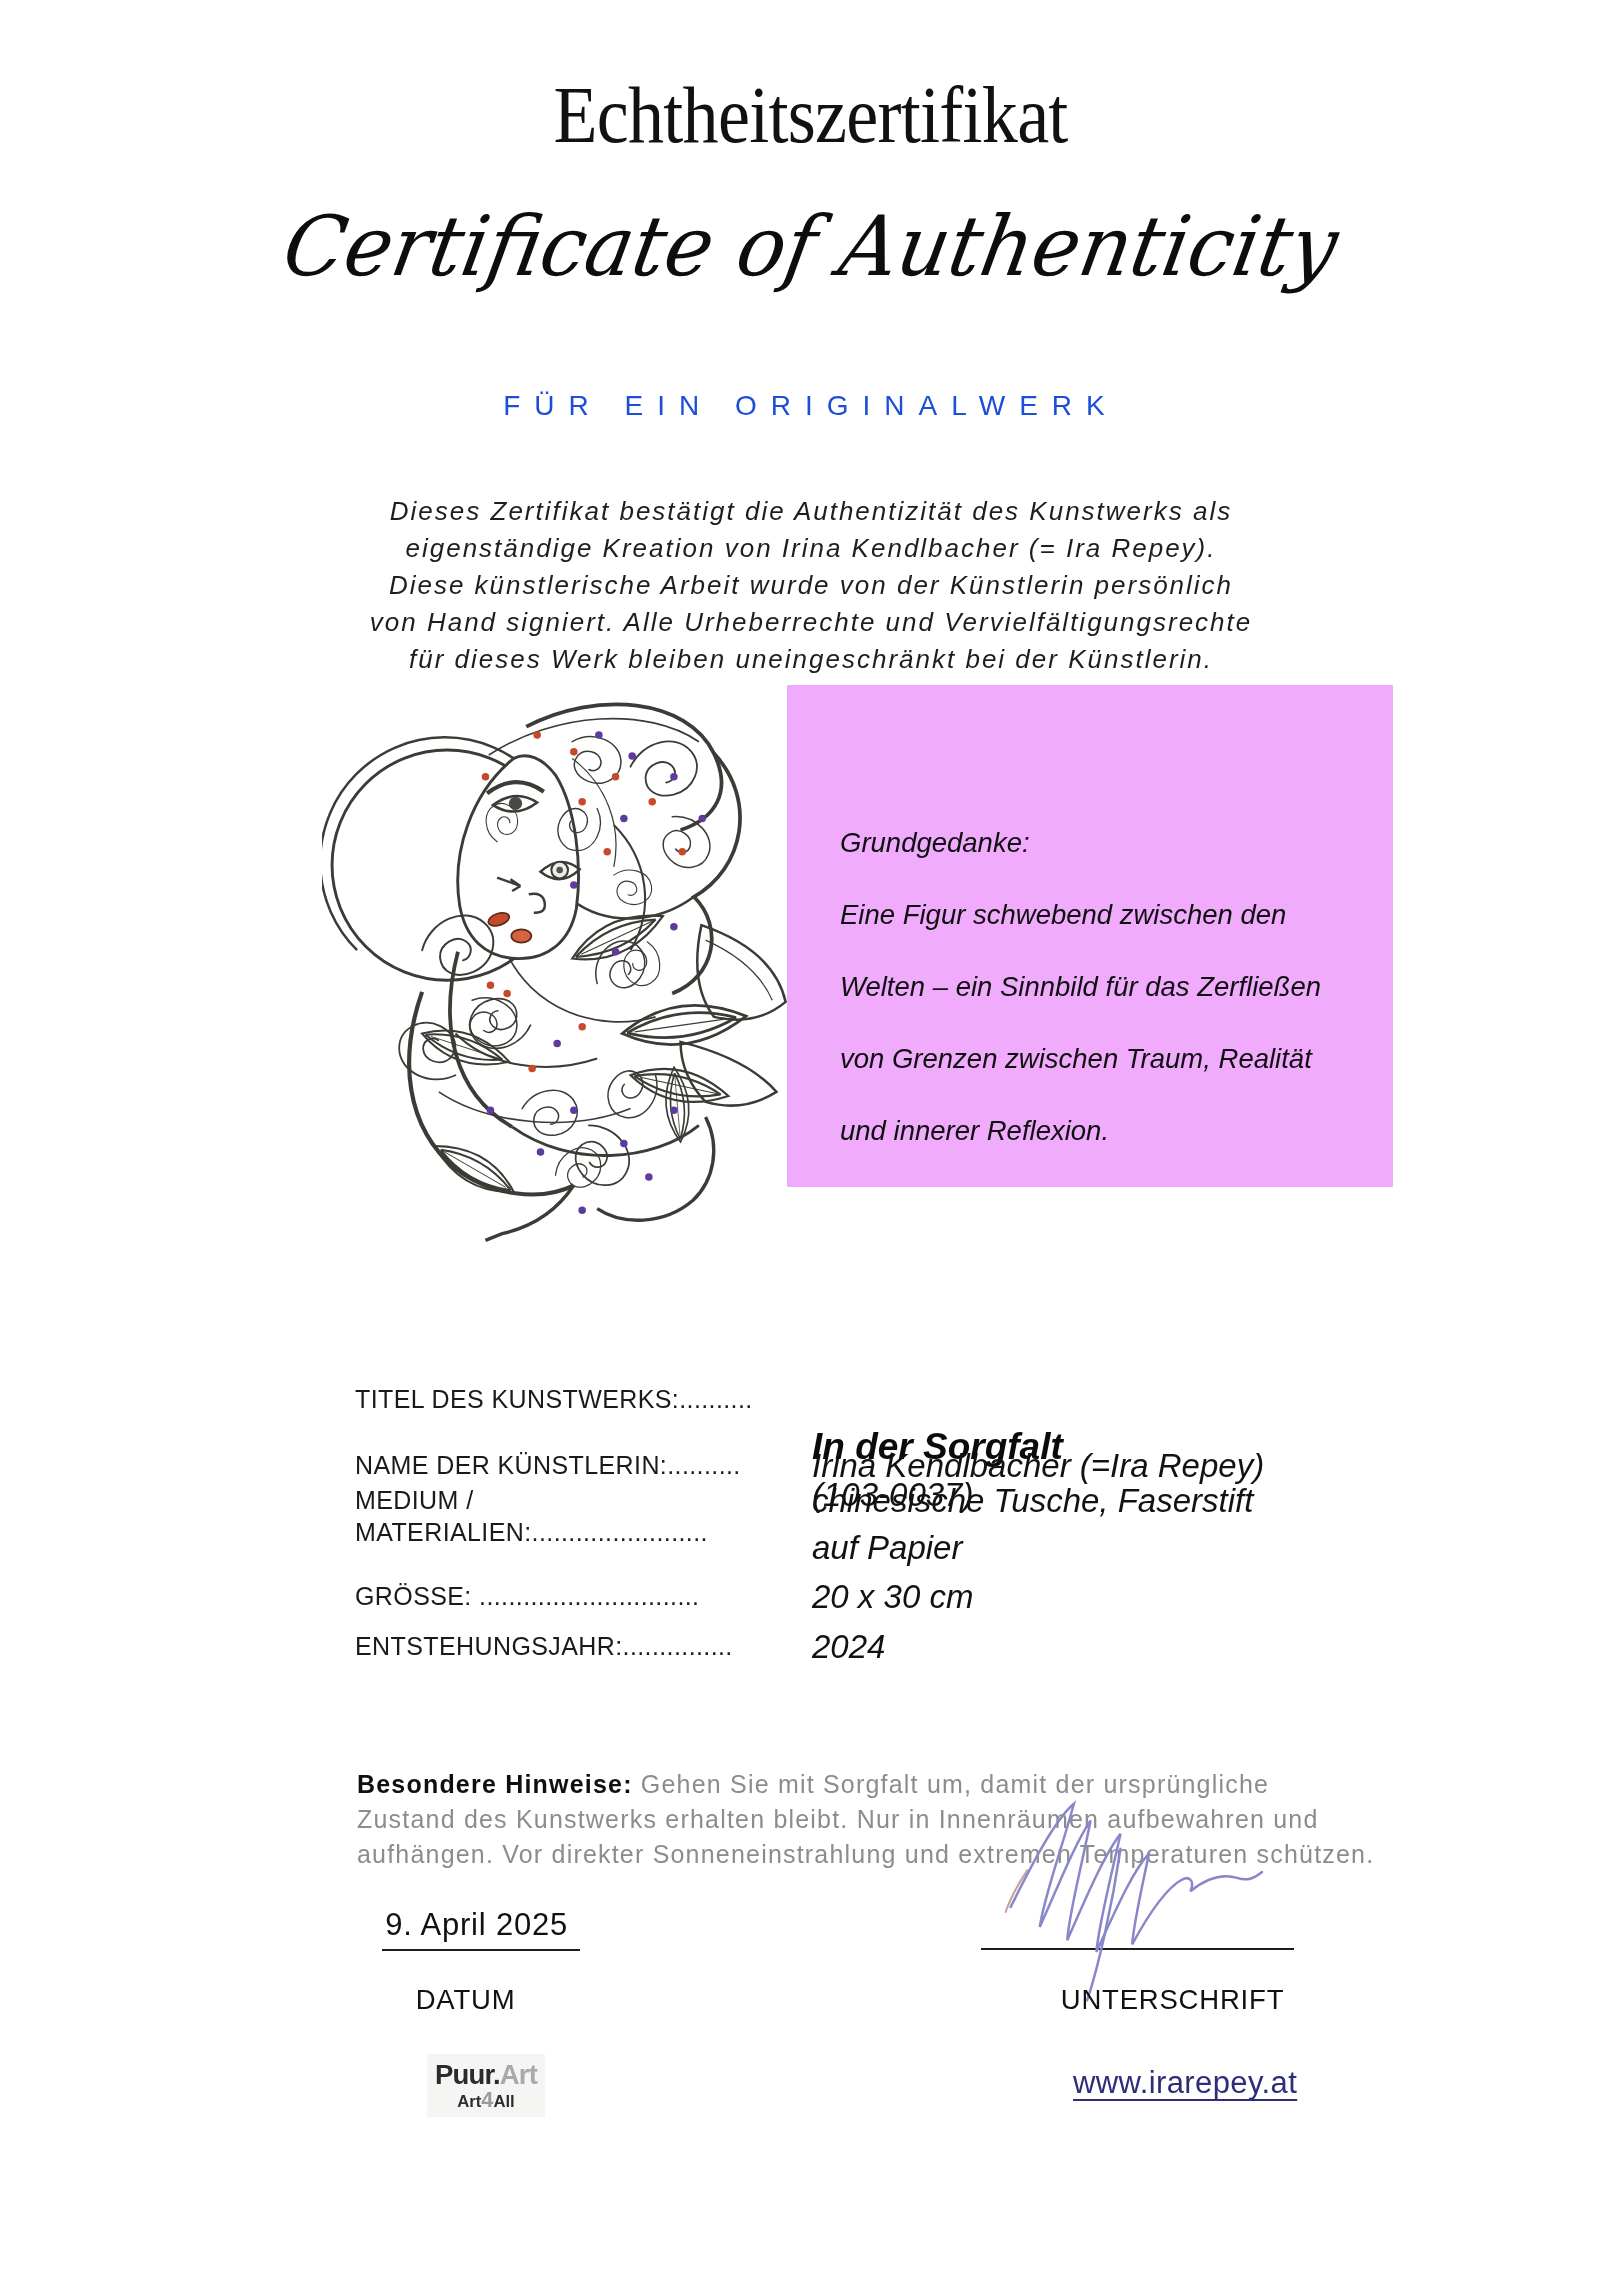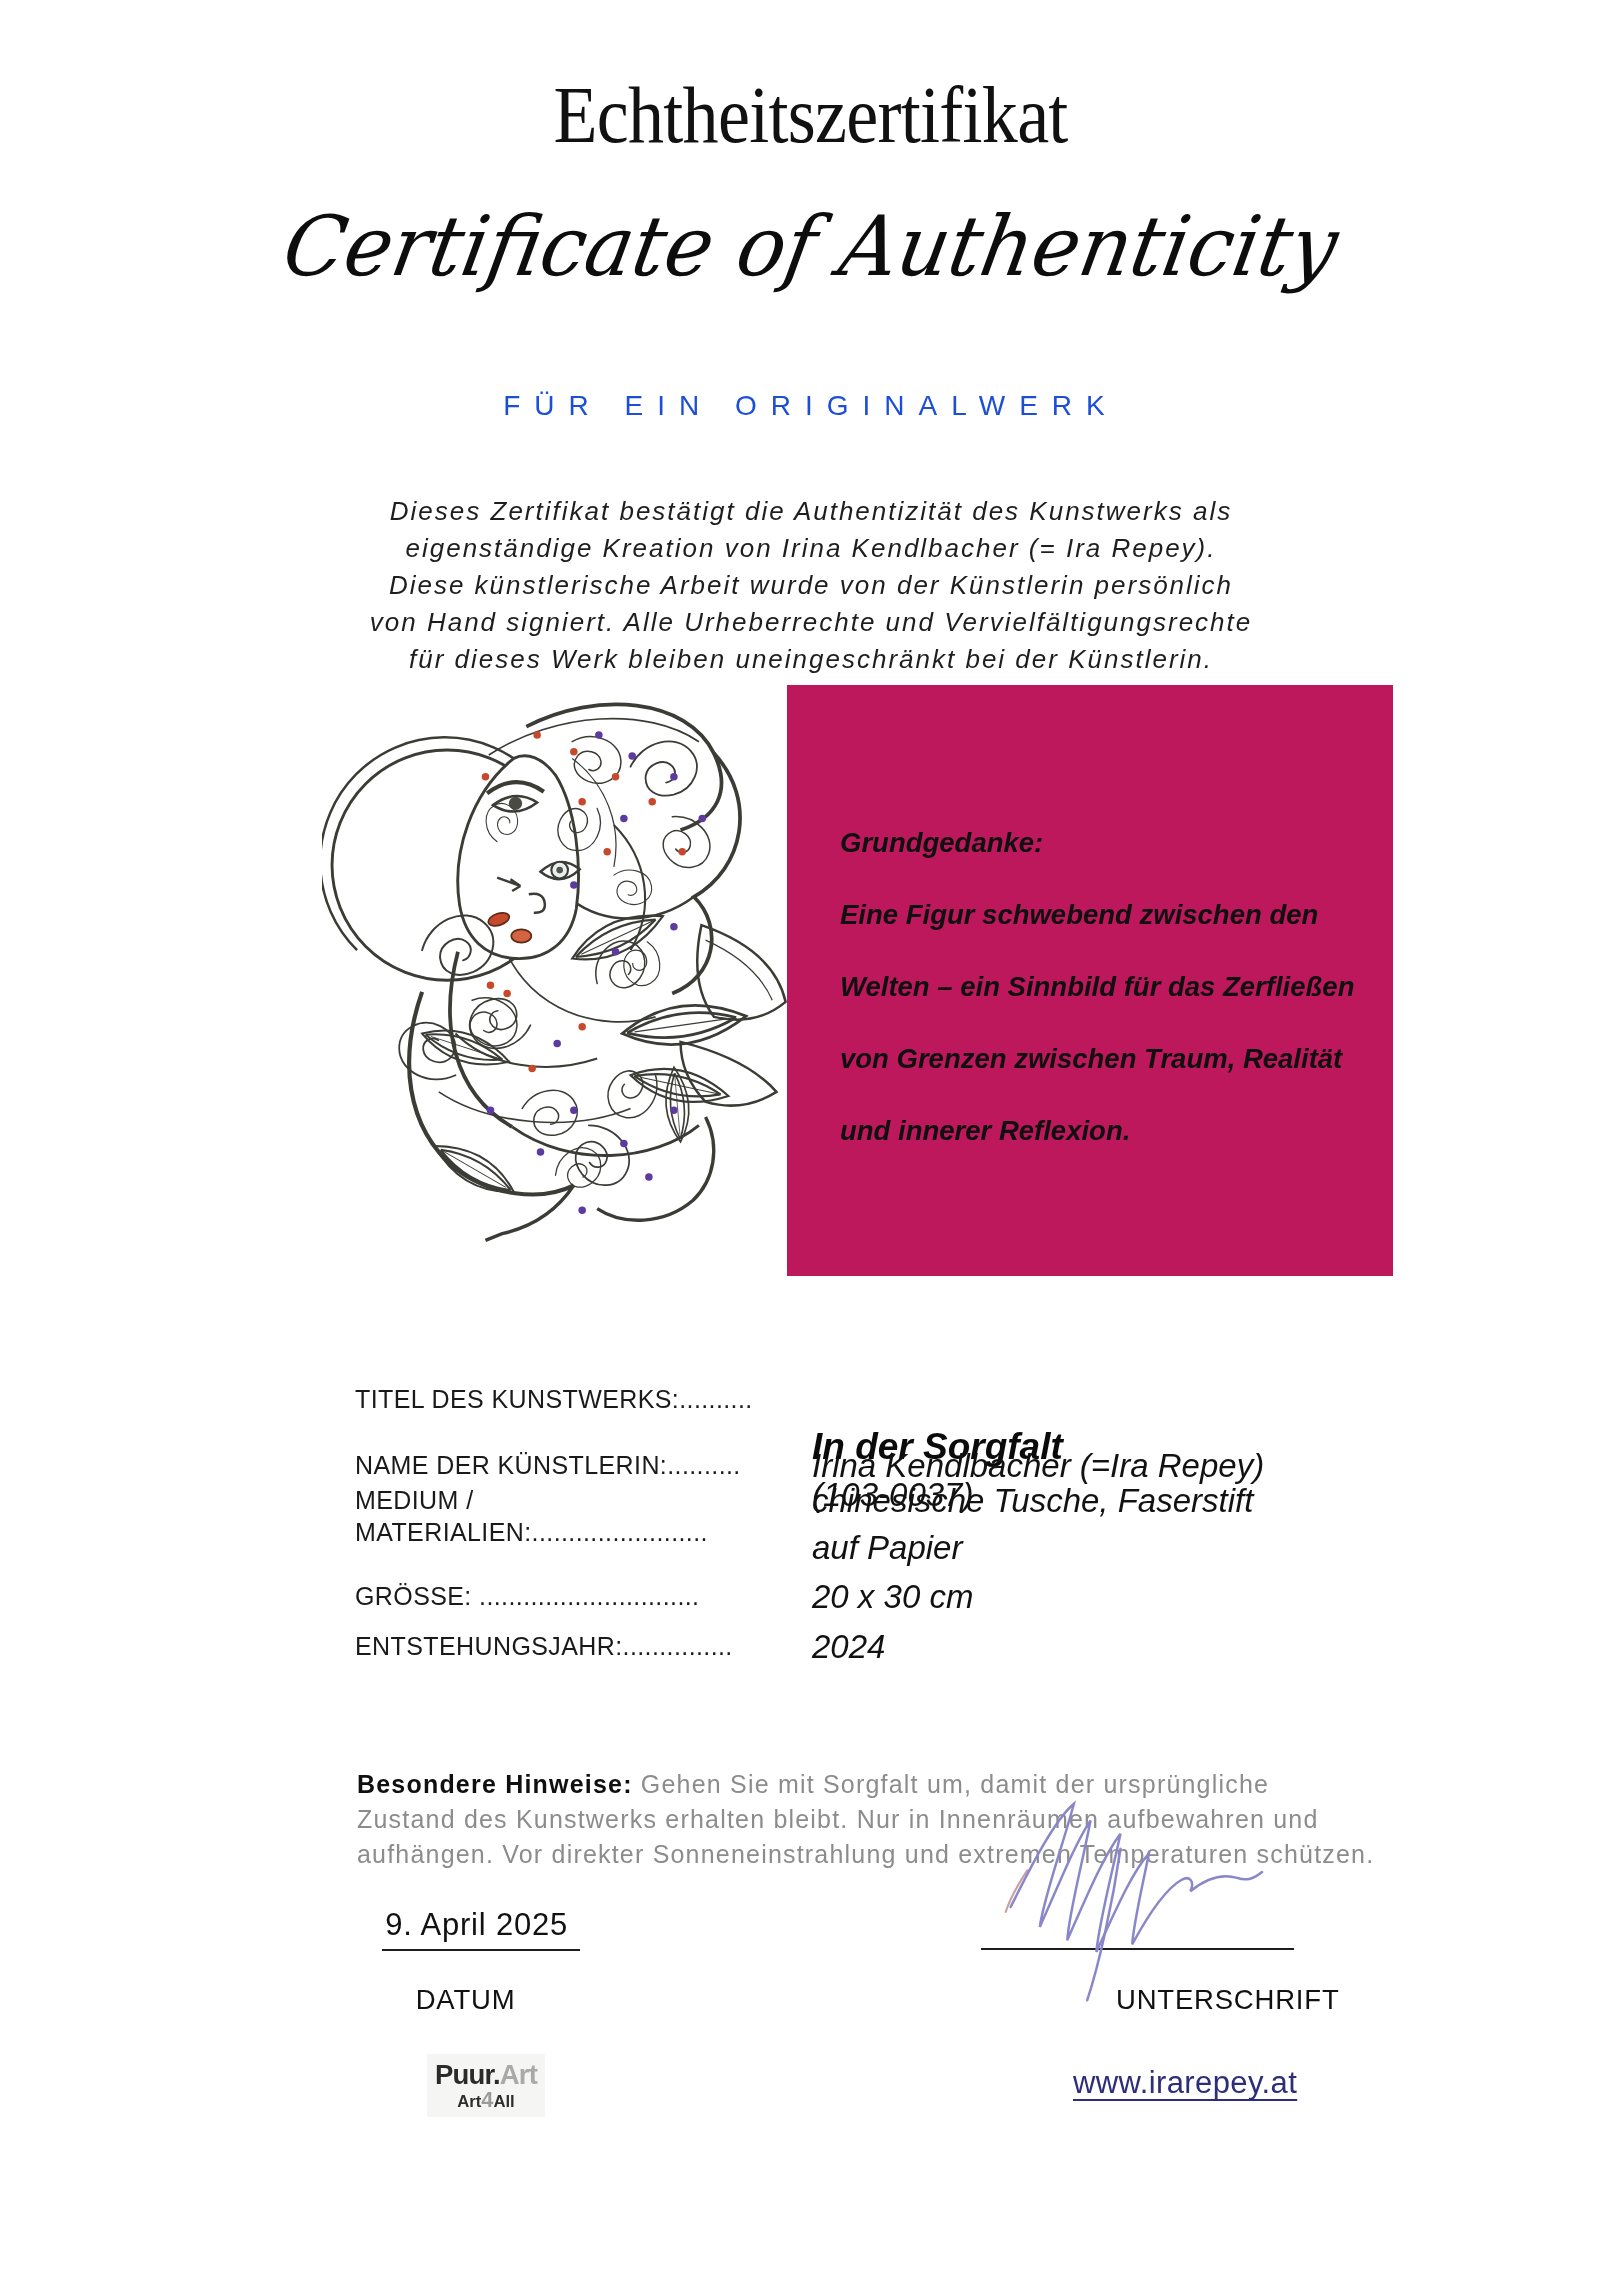--- a/index.html
+++ b/index.html
@@ -41,23 +41,22 @@
     font-style:italic; font-size:26px; letter-spacing:2px;
     line-height:37px; color:#1e1e1e;
     white-space:pre-line;
   }
 
   
   .artwork{
     position:absolute; left:322px; top:675px; width:472px; height:572px;
   }
   .concept-box{
-    position:absolute; left:787px; top:685px; width:606px; height:591px;
-    background:#be185d;
-    font-weight:bold;
+    position:absolute; left:787px; top:685px; width:606px; height:502px;
+    background:#f0abfc;
   }
   .concept-text{
     position:absolute; left:53px; top:122px; right:25px;
     font-style:italic; font-size:27.5px; line-height:72px;
     color:#101010; white-space:pre-line;
   }
 
   
   .details{position:absolute; left:355px; top:1369px; width:1084px;}
   .detail-row{position:absolute; left:0; display:flex; align-items:flex-start;}
@@ -92,21 +91,21 @@
   .datum-label{
     position:absolute; left:382px; top:1984px; width:167px; text-align:center;
     font-size:27.5px; letter-spacing:0.8px; color:#111;
   }
   .sig-line{
     position:absolute; left:981px; top:1948px; width:313px; height:0;
     border-top:2.5px solid #1d1d1d;
   }
   .signature-svg{position:absolute; left:994px; top:1772px; width:283px; height:235px;}
   .unterschrift-label{
-    position:absolute; left:1116px; top:1984px; width:233px; text-align:left;
+    position:absolute; left:1056px; top:1984px; width:233px; text-align:center;
     font-size:27.5px; letter-spacing:0.8px; color:#111;
   }
 
   
   .logo{
     position:absolute; left:427px; top:2054px; width:108px;
     text-align:center; background:#f5f5f3; padding:6.7px 5px 5px 5px;
   }
   .logo-line1{font-size:27.5px; font-weight:700; letter-spacing:-0.8px; line-height:28px;}
   .logo-p1{color:#2b2b2b;} .logo-p2{color:#a9a9a9;}

